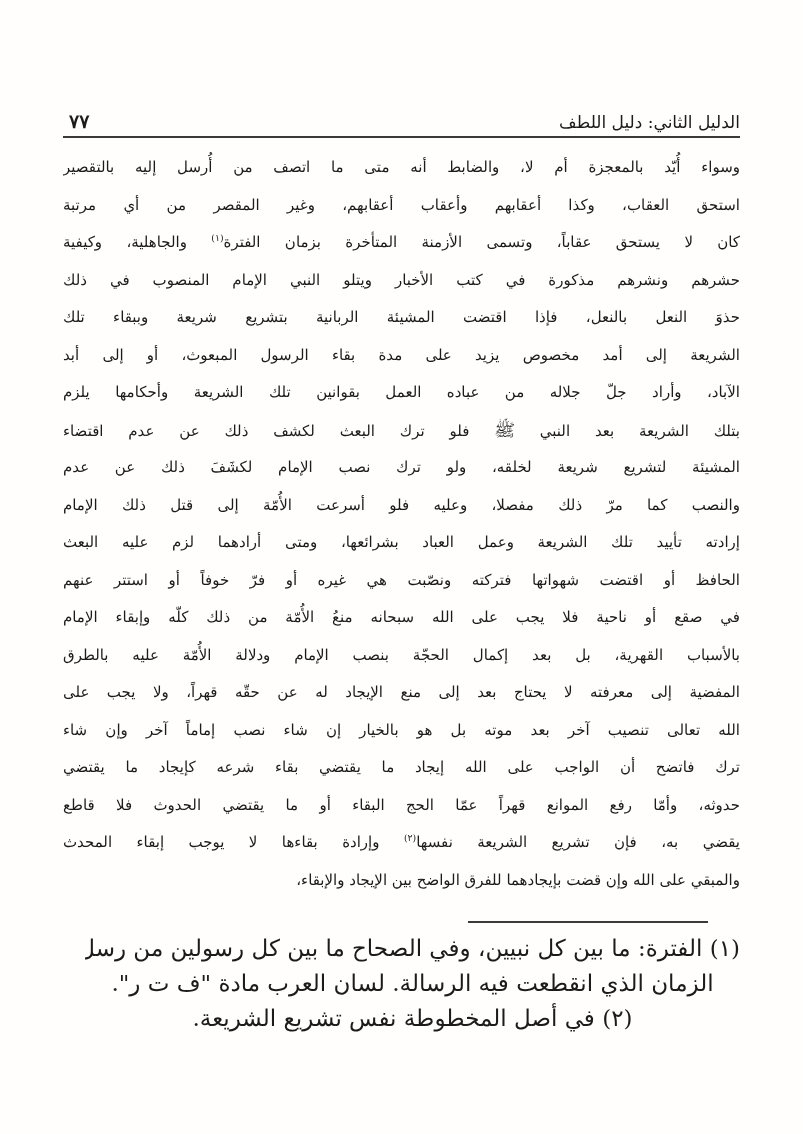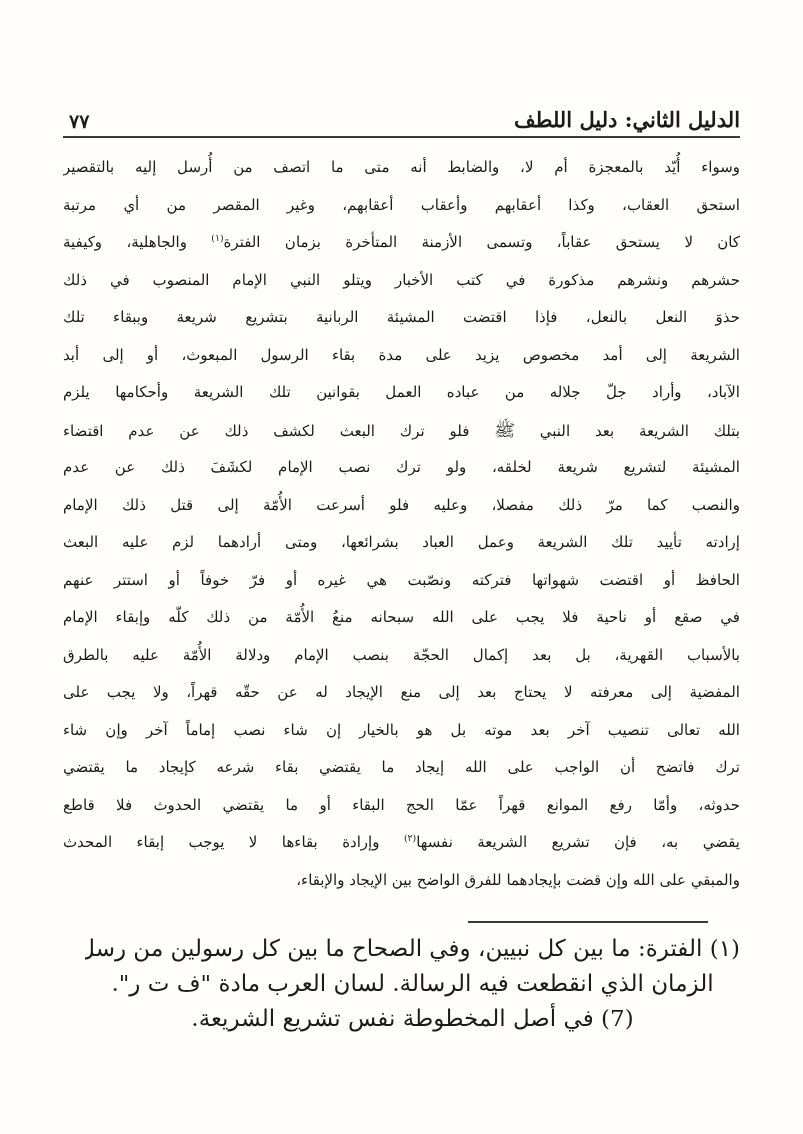--- a/index.html
+++ b/index.html
@@ -16,22 +16,22 @@
     padding-top:92px;
   }
   .header{
     height:40px;
     padding:0 63px;
     display:flex;
     justify-content:space-between;
     align-items:flex-end;
   }
   .header-title{
-    font-size:21px;
-    font-weight:bold;
+    font-size:17px;
+    font-weight:normal;
     letter-spacing:0;
     white-space:nowrap;
     text-align:center;
   }
   .page-number{
     font-size:19px;
     font-weight:bold;
     padding-left:6px;
   }
   .header-rule{
@@ -120,16 +120,16 @@
       <div class="body-line">حدوثه، وأمّا رفع الموانع قهراً عمّا الحج البقاء أو ما يقتضي الحدوث فلا قاطع</div>
       <div class="body-line">يقضي به، فإن تشريع الشريعة نفسها<sup>(٢)</sup> وإرادة بقاءها لا يوجب إبقاء المحدث</div>
       <div class="body-line last">والمبقي على الله وإن قضت بإيجادهما للفرق الواضح بين الإيجاد والإبقاء،</div>
     </div>
 
   <div class="footnote-separator"></div>
 
   <div class="footnotes" id="footnotes">
       <div class="footnote-line fn-first">(١) الفترة: ما بين كل نبيين، وفي الصحاح ما بين كل رسولين من رسل الله عز وجل من</div>
       <div class="footnote-line">الزمان الذي انقطعت فيه الرسالة. لسان العرب مادة "ف ت ر".</div>
-      <div class="footnote-line">(7) في أصل المخطوطة نفس تشريع الشريعة.</div>
+      <div class="footnote-line">(٢) في أصل المخطوطة نفس تشريع الشريعة.</div>
     </div>
 
 </div>
 
 </body></html>

